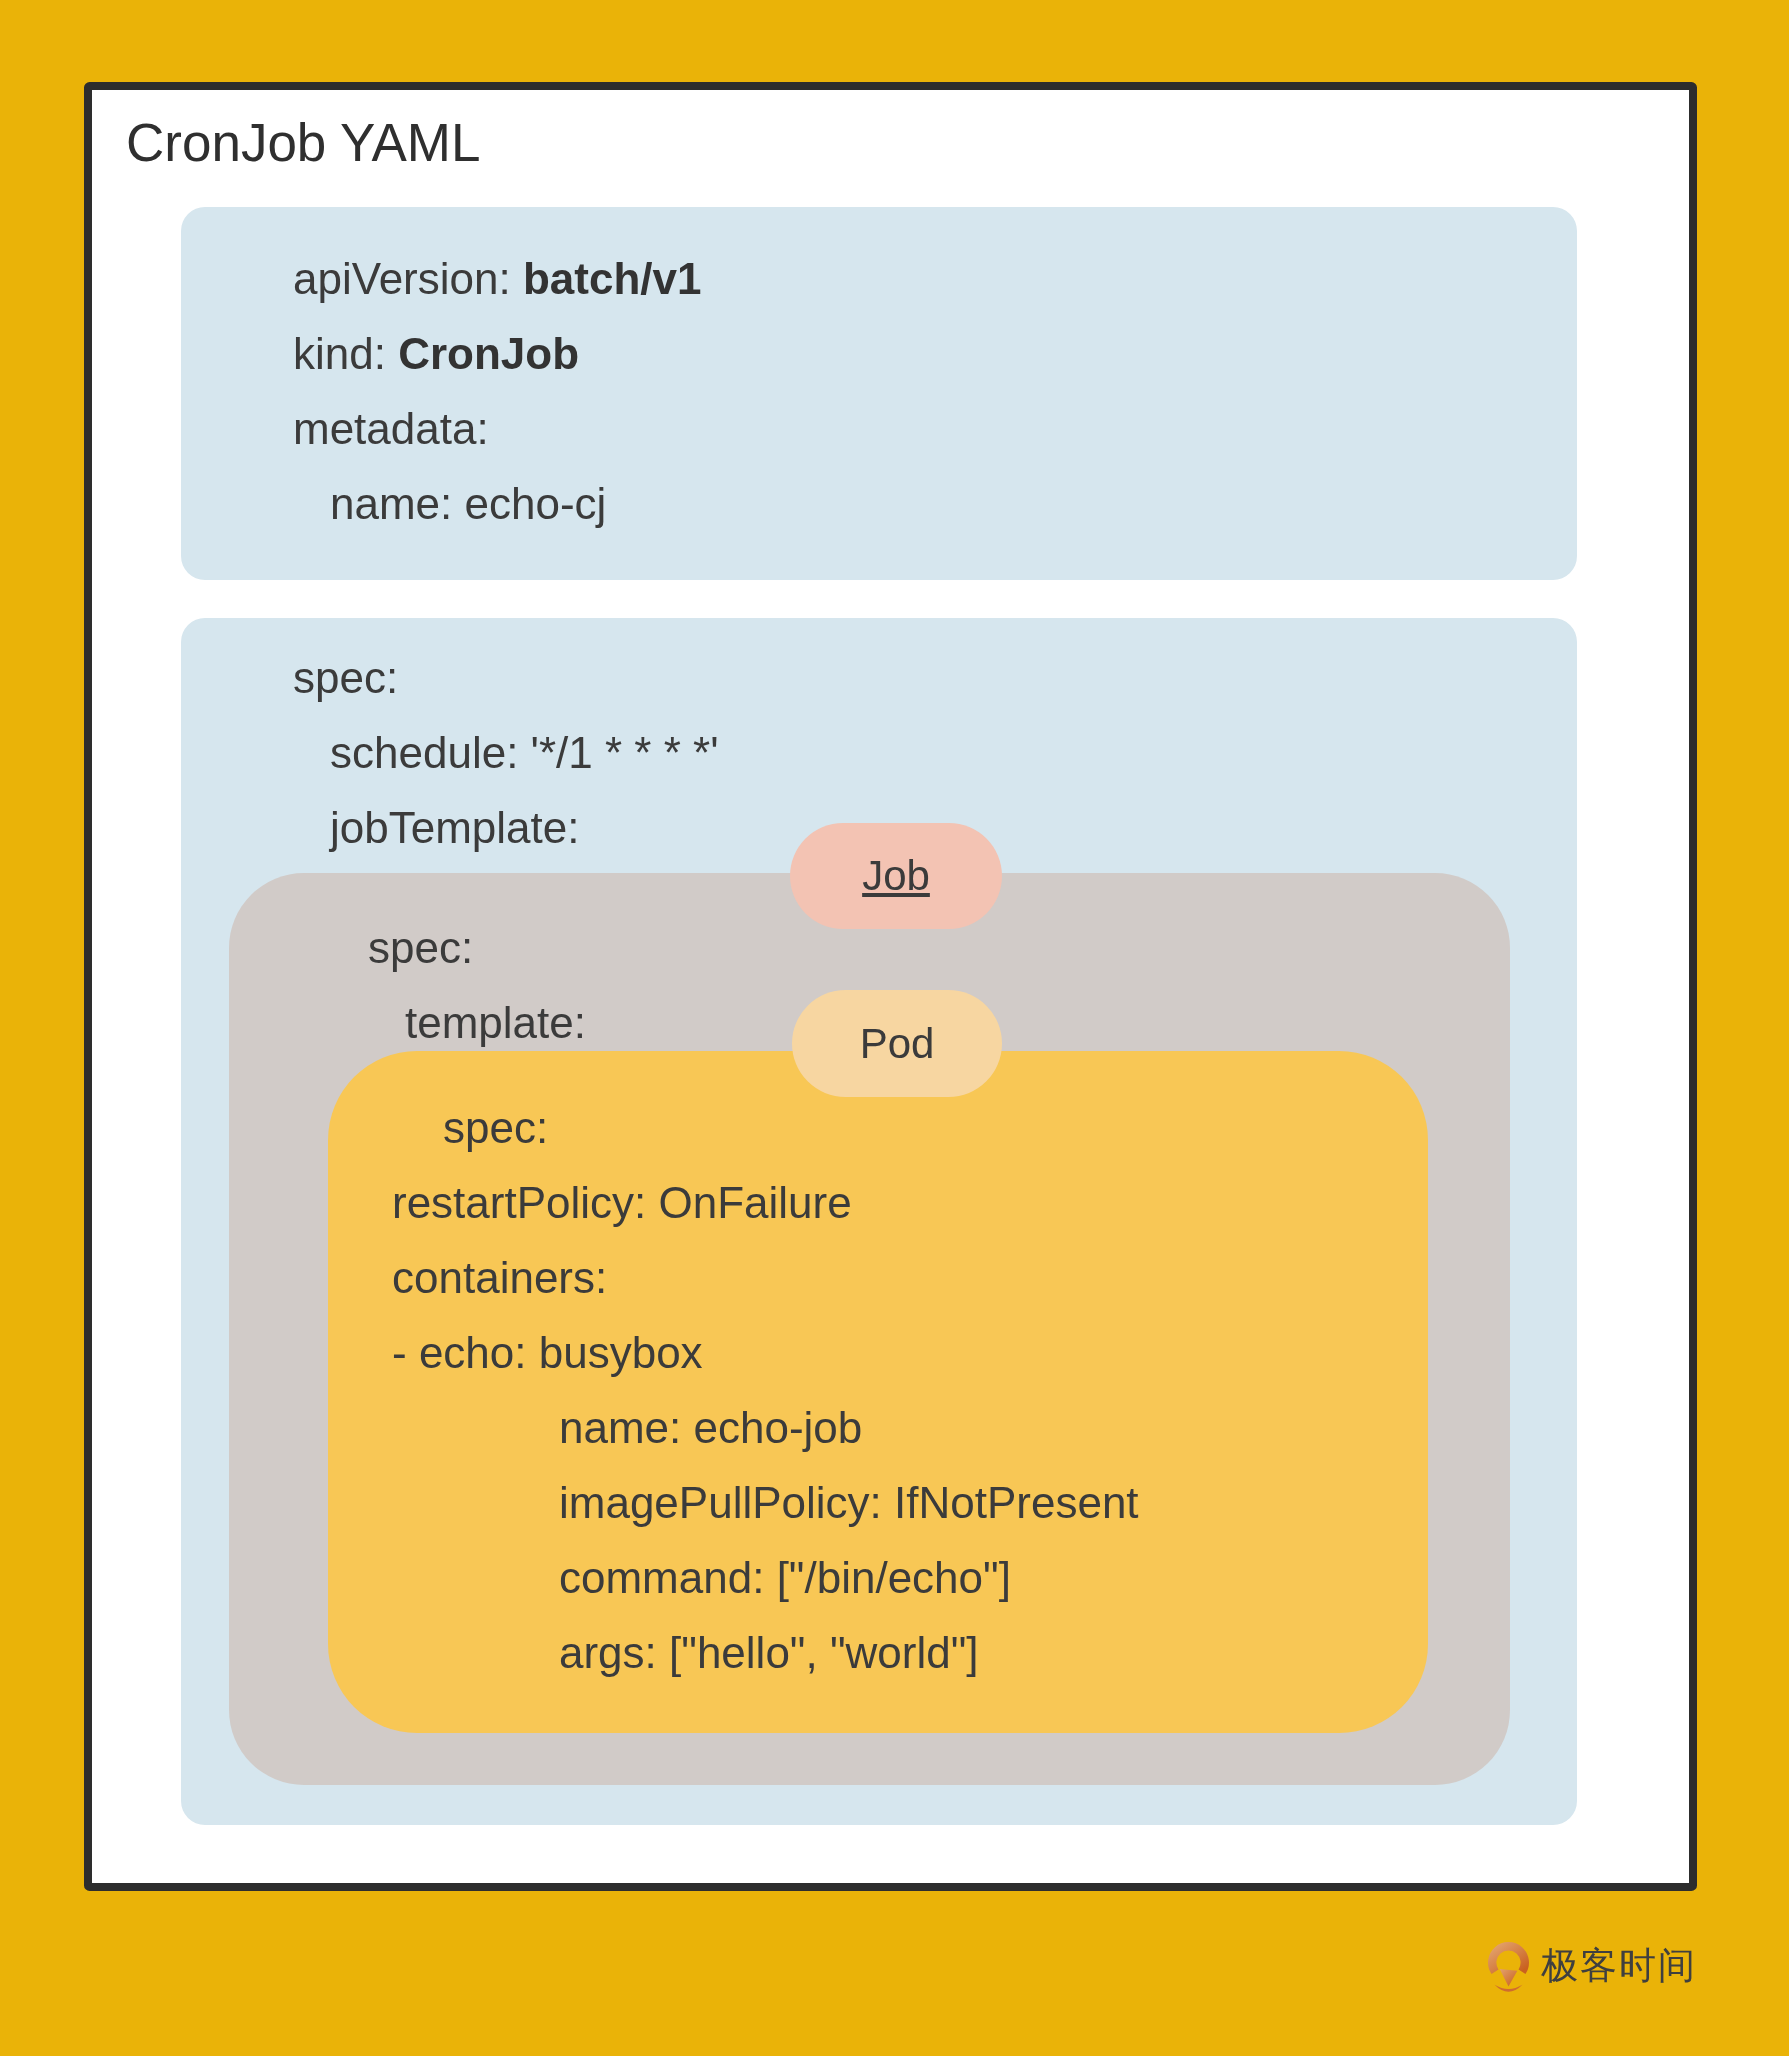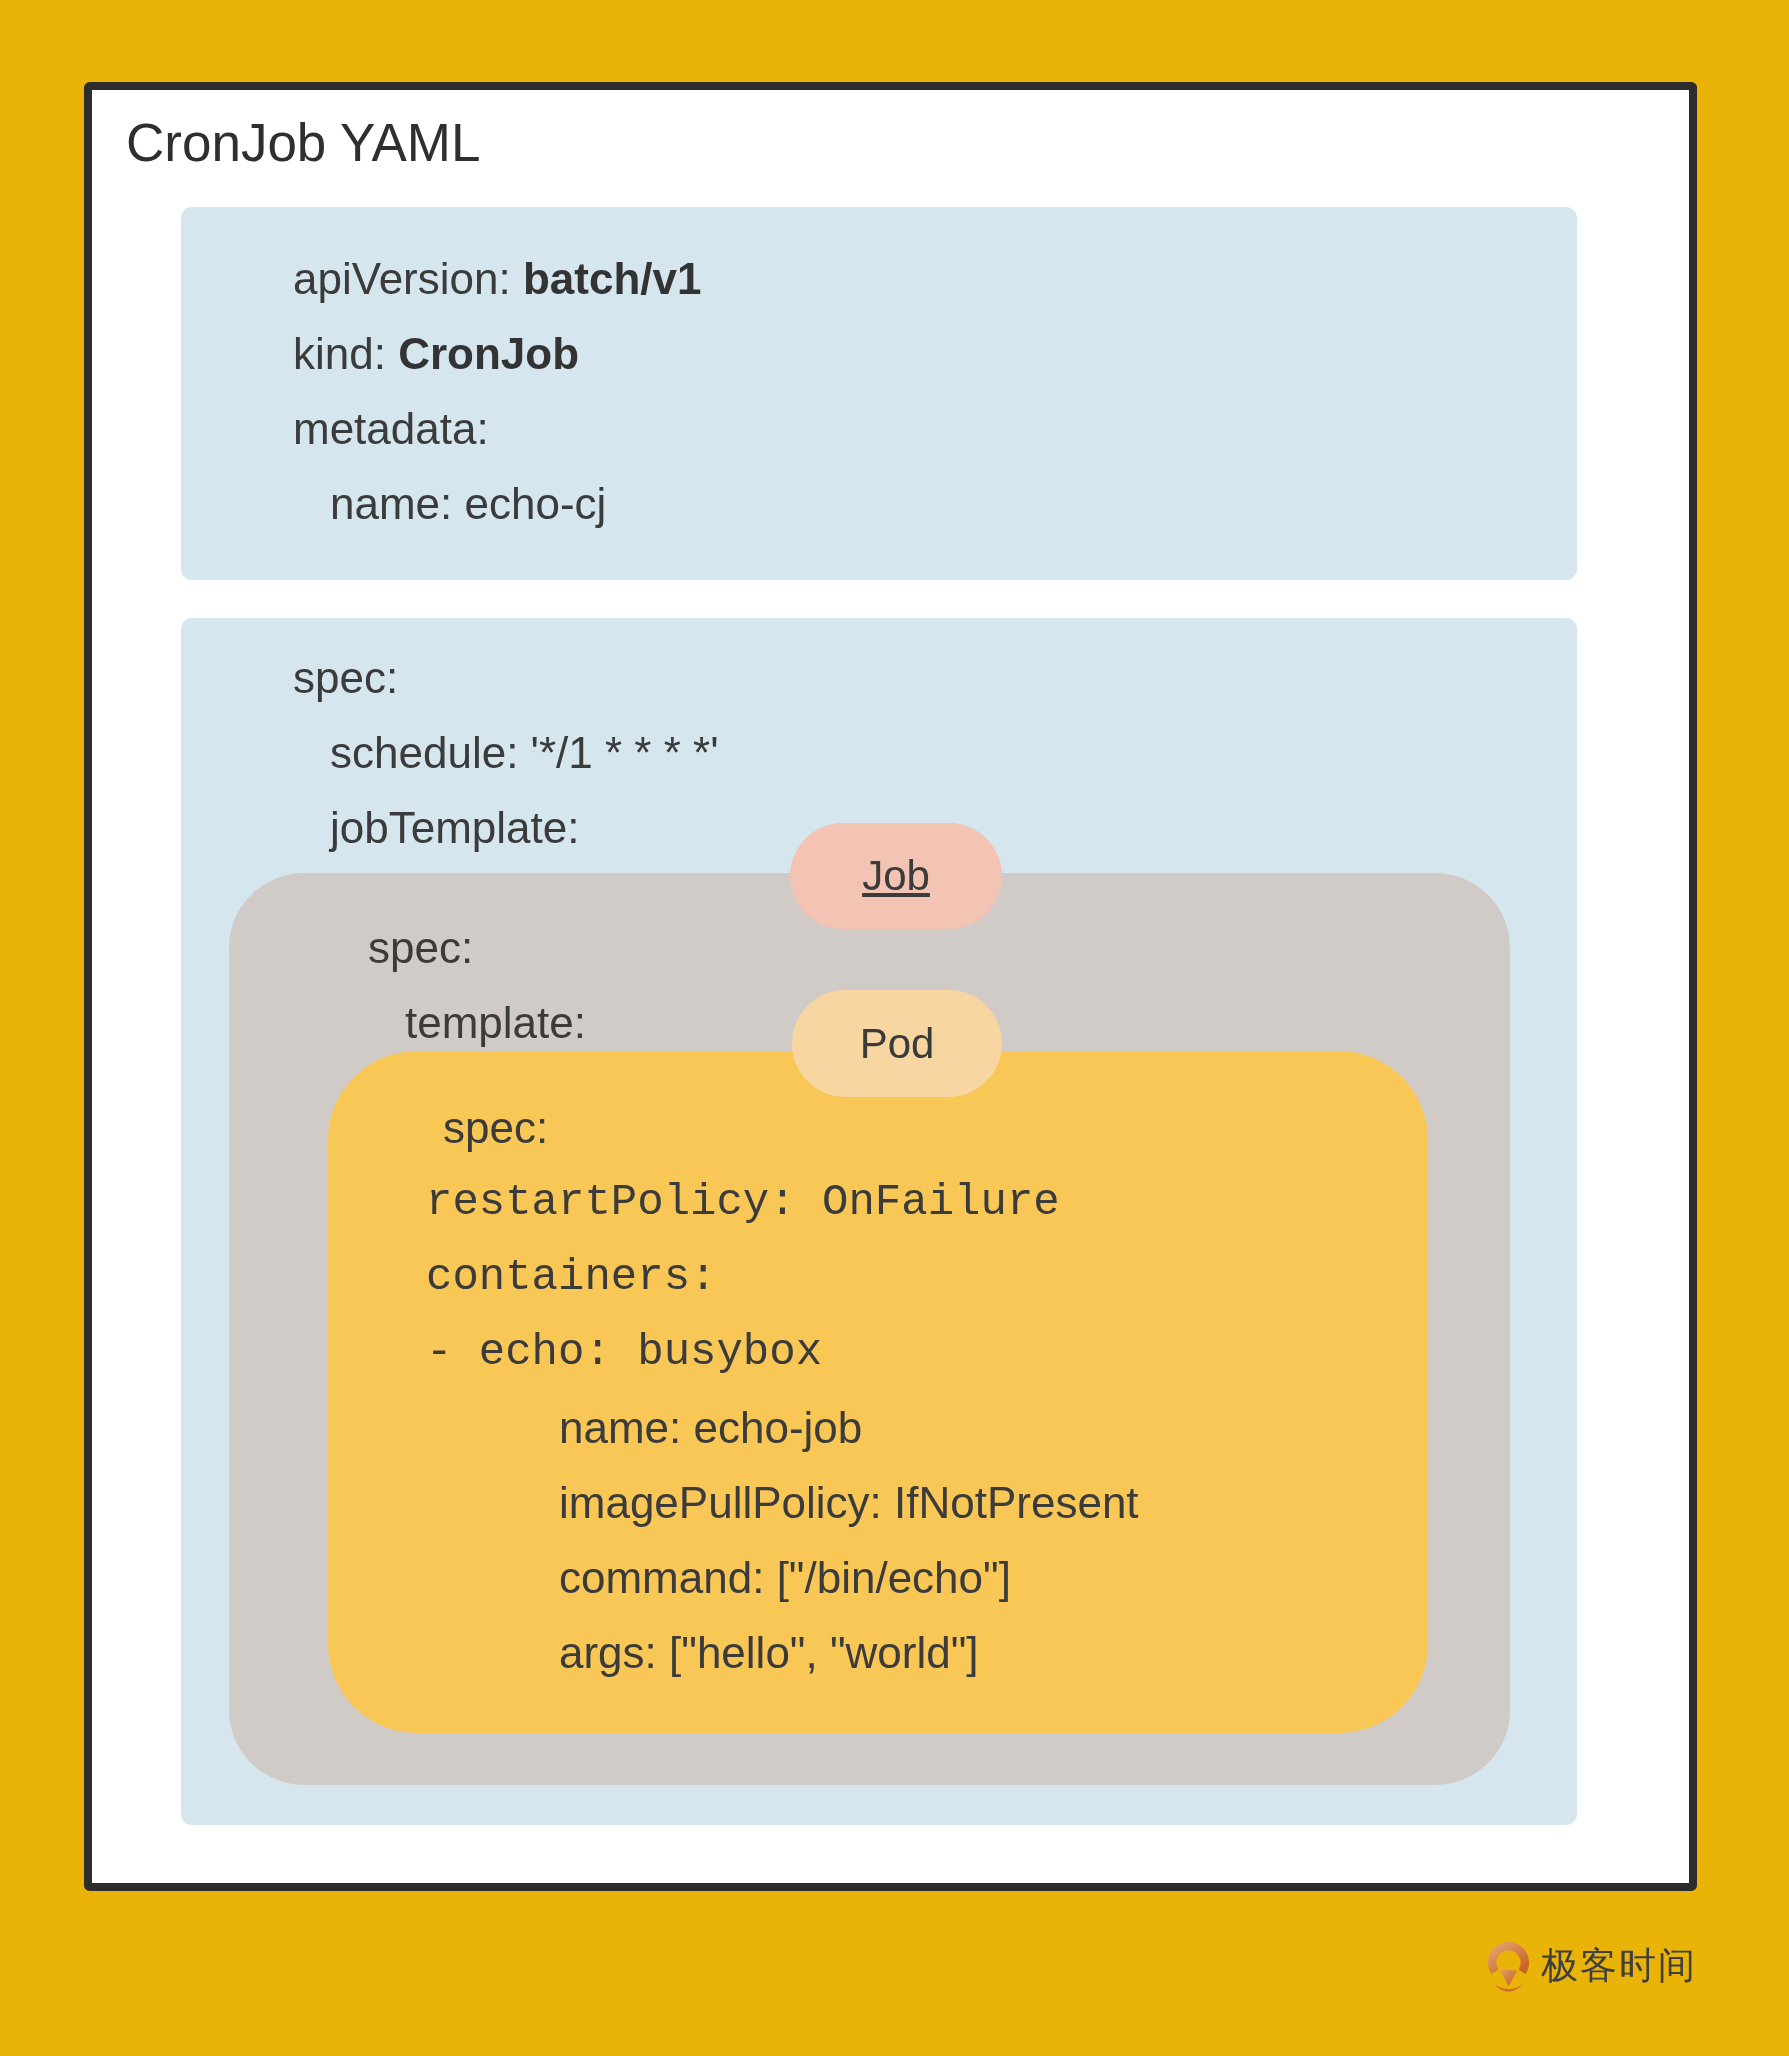--- a/index.html
+++ b/index.html
@@ -22,42 +22,42 @@
   }
 
   .title{
     position:absolute;left:34px;top:15px;
     font-size:53px;line-height:75px;
     color:#2f2f2f;
     white-space:pre;
   }
 
   .box{position:absolute;box-sizing:border-box;}
-  .blue{background:#d6e6ee;border-radius:11px;}
+  .blue{background:#d6e6ee;border-radius:24px;}
   .gray{background:#d1cbc8;border-radius:75px;}
   .yellow{background:#f8c755;border-radius:89px;}
 
   .box1{left:89px;top:117px;width:1396px;height:373px;padding-top:34px;}
   .box2{left:89px;top:528px;width:1396px;height:1207px;padding-top:22.4px;}
   .graybox{left:48px;top:255px;width:1281px;height:912px;padding-top:37px;}
   .yellowbox{left:99px;top:178px;width:1100px;height:682px;padding-top:39px;}
 
   .line{
     height:75px;line-height:75px;
     font-size:44px;color:#3b3b3b;
     white-space:pre;
   }
   .line .b{font-weight:700;color:#333333;}
 
   .blue .ind0{padding-left:112px;}
   .blue .ind1{padding-left:149px;}
   .graybox > .ind0{padding-left:139px;}
   .graybox > .ind1{padding-left:176px;}
   .yellowbox > .ind0{padding-left:115px;}
-  .yellowbox > .ind1{padding-left:98px;font-family:Liberation Mono, monospace;}
+  .yellowbox > .ind1{padding-left:64px;}
   .yellowbox > .ind2{padding-left:190px;margin-left:41px;}
 
   .badge{
     position:absolute;
     display:flex;align-items:center;justify-content:center;
     font-size:42px;color:#3b3b3b;
     border-radius:54px;
     z-index:5;
   }
   .job-badge{left:698px;top:733px;width:212px;height:106px;background:#f3c3b3;text-decoration:underline;}

